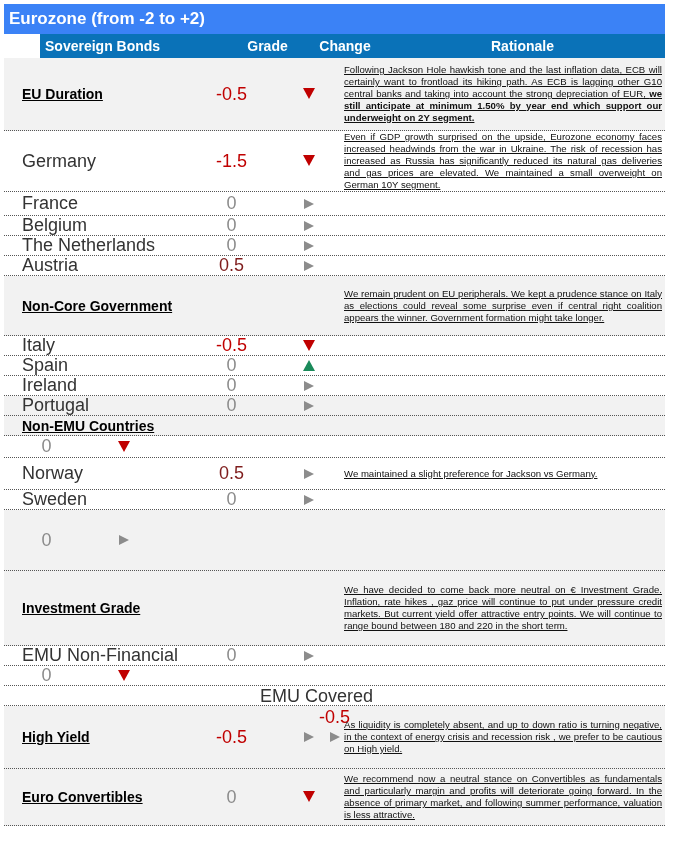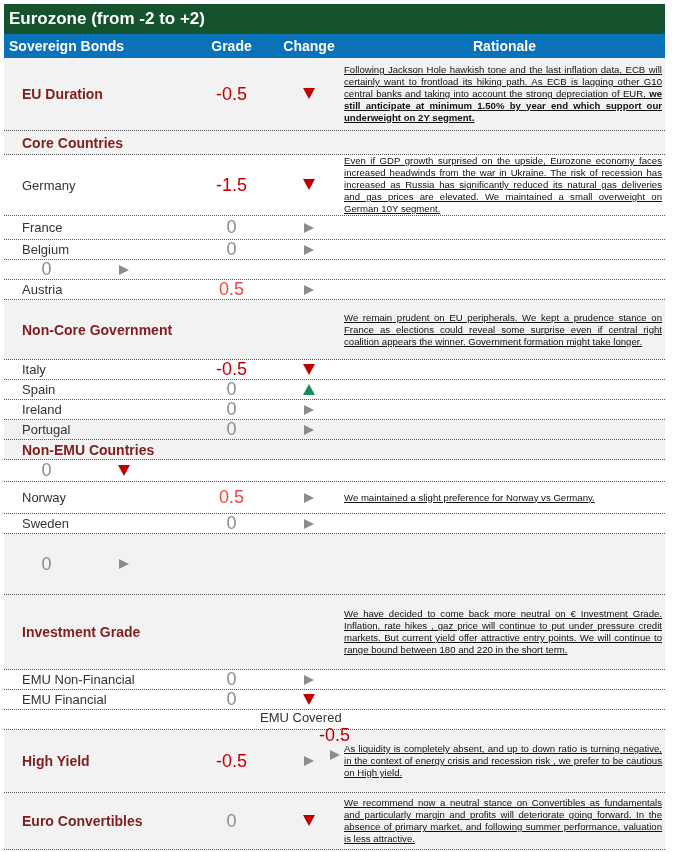--- a/index.html
+++ b/index.html
@@ -1,33 +1,33 @@
 <!DOCTYPE html>
 <html><head>
 <meta charset="utf-8">
 <style>
   body { margin:0; background:#ffffff; font-family:"Liberation Sans", sans-serif; }
   .wrap { position:relative; width:678px; height:852px; overflow:hidden; }
   .tbl { position:absolute; left:4px; top:4px; width:661px; }
-  .title { height:30px; background:#14532d; color:#fff; font-weight:bold; font-size:17px; line-height:30px; padding-left:5px; }
-  .hdr { height:24px; background:#0a72b8; color:#fff; font-weight:bold; font-size:14px; line-height:24px; display:flex; }
+  .title { height:30px; background:#3b82f6; color:#fff; font-weight:bold; font-size:17px; line-height:30px; padding-left:5px; }
+  .hdr { height:24px; background:#0a72b8; color:#fff; font-weight:bold; font-size:14px; line-height:24px; display:flex;margin-left:36px; }
   .hdr .c1 { width:185px; padding-left:5px; box-sizing:border-box; }
   .hdr .c2 { width:85px; text-align:center; }
   .hdr .c3 { width:70px; text-align:center; }
   .hdr .c4 { flex:1; text-align:center; }
   .row { display:flex; align-items:center; border-bottom:1px dotted #555; box-sizing:border-box; }
   .row.grey { background:#f2f2f2; }
-  .row .c1 { width:185px; box-sizing:border-box; font-size:13px; color:#333; padding-left:18px; }
-  .row .c1.cat { color:#7f1d1d; font-weight:bold; font-size:14px; }
+  .row .c1 { width:185px; box-sizing:border-box; font-size:18px; color:#333; padding-left:18px; }
+  .row .c1.cat { color:#000000; font-weight:bold; font-size:14px;text-decoration:underline; }
   .row .c1.sub { padding-left:18px; }
   .row .c2 { width:85px; text-align:center; font-size:18px; }
   .row .c3 { width:70px; text-align:center; }
   .row .c4 { flex:1; font-size:9.6px; color:#111; text-align:justify; line-height:12px; padding-right:3px;text-decoration:underline; }
   .neg { color:#c00000; }
-  .pos { color:#ef4444; }
+  .pos { color:#7f1d1d; }
   .zero { color:#8c8c8c; }
   .arrow { display:inline-block; width:0; height:0; }
   .arrow.down { border-left:6px solid transparent; border-right:6px solid transparent; border-top:11px solid #c00000; }
   .arrow.up { border-left:6px solid transparent; border-right:6px solid transparent; border-bottom:11px solid #1a8a5a; }
   .arrow.right { border-top:5px solid transparent; border-bottom:5px solid transparent; border-left:10px solid #8c8c8c; }
   b { font-weight:bold; }
 </style>
 </head>
 <body>
 
@@ -40,60 +40,55 @@
       <div class="c3">Change</div>
       <div class="c4">Rationale</div>
     </div>
     <div id="rows">
         <div class="row grey" style="height: 73px;">
           <div class="c1 cat">EU Duration</div>
           <div class="c2 neg">-0.5</div>
           <div class="c3"><span class="arrow down"></span></div>
           <div class="c4">Following Jackson Hole hawkish tone and the last inflation data, ECB will certainly want to frontload its hiking path. As ECB is lagging other G10 central banks and taking into account the strong depreciation of EUR, <b>we still anticipate at minimum 1.50% by year end which support our underweight on 2Y  segment.</b></div>
         </div>
-        <div class="row grey" style="height: 24px;">
-          <div class="c1 cat" style="padding-left: 18px;">Core Countries</div>
-          <div class="c2 "></div>
-          <div class="c3"></div>
-          <div class="c4"></div>
-        </div>
         <div class="row" style="height: 61px;">
           <div class="c1 sub">Germany</div>
           <div class="c2 neg">-1.5</div>
           <div class="c3"><span class="arrow down"></span></div>
           <div class="c4">Even if GDP growth surprised on the upside, Eurozone economy faces increased headwinds from the war in Ukraine. The risk of recession has increased as Russia has significantly reduced its natural gas deliveries and gas prices are elevated. We maintained a small overweight on German 10Y segment.</div>
         </div>
         <div class="row" style="height: 24px;">
           <div class="c1 sub">France</div>
           <div class="c2 zero">0</div>
           <div class="c3"><span class="arrow right"></span></div>
           <div class="c4"></div>
         </div>
         <div class="row" style="height: 20px;">
           <div class="c1 sub">Belgium</div>
           <div class="c2 zero">0</div>
           <div class="c3"><span class="arrow right"></span></div>
           <div class="c4"></div>
         </div>
         <div class="row" style="height: 20px;">
+          <div class="c1 sub">The Netherlands</div>
           <div class="c2 zero">0</div>
           <div class="c3"><span class="arrow right"></span></div>
           <div class="c4"></div>
         </div>
         <div class="row" style="height: 20px;">
           <div class="c1 sub">Austria</div>
           <div class="c2 pos">0.5</div>
           <div class="c3"><span class="arrow right"></span></div>
           <div class="c4"></div>
         </div>
         <div class="row grey" style="height: 60px;">
           <div class="c1 cat">Non-Core Government</div>
           <div class="c2 "></div>
           <div class="c3"></div>
-          <div class="c4">We remain prudent on EU peripherals. We kept a prudence stance on France as elections  could reveal some surprise even if central right coalition appears the winner. Government formation might take longer.</div>
+          <div class="c4">We remain prudent on EU peripherals. We kept a prudence stance on Italy as elections  could reveal some surprise even if central right coalition appears the winner. Government formation might take longer.</div>
         </div>
         <div class="row" style="height: 20px; align-items: center;">
           <div class="c1 sub">Italy</div>
           <div class="c2 neg">-0.5</div>
           <div class="c3"><span class="arrow down"></span></div>
           <div class="c4"></div>
         </div>
         <div class="row" style="height: 20px;">
           <div class="c1 sub">Spain</div>
           <div class="c2 zero">0</div>
@@ -120,21 +115,21 @@
         </div>
         <div class="row" style="height: 22px;">
           <div class="c2 zero">0</div>
           <div class="c3"><span class="arrow down"></span></div>
           <div class="c4"></div>
         </div>
         <div class="row" style="height: 32px;">
           <div class="c1 sub">Norway</div>
           <div class="c2 pos">0.5</div>
           <div class="c3"><span class="arrow right"></span></div>
-          <div class="c4">We maintained a slight preference for Norway vs Germany.</div>
+          <div class="c4">We maintained a slight preference for Jackson vs Germany.</div>
         </div>
         <div class="row" style="height: 20px;">
           <div class="c1 sub">Sweden</div>
           <div class="c2 zero">0</div>
           <div class="c3"><span class="arrow right"></span></div>
           <div class="c4"></div>
         </div>
         <div class="row grey" style="height: 61px;">
           <div class="c2 zero">0</div>
           <div class="c3"><span class="arrow right"></span></div>
@@ -146,21 +141,20 @@
           <div class="c3"></div>
           <div class="c4">We have decided to come back more neutral on € Investment Grade. Inflation, rate hikes , gaz price will continue to put under pressure credit markets. But current yield offer attractive entry points. We will continue to range bound between 180 and 220 in the short term.</div>
         </div>
         <div class="row" style="height: 20px;">
           <div class="c1 sub">EMU Non-Financial</div>
           <div class="c2 zero">0</div>
           <div class="c3"><span class="arrow right"></span></div>
           <div class="c4"></div>
         </div>
         <div class="row" style="height: 20px;">
-          <div class="c1 sub">EMU Financial</div>
           <div class="c2 zero">0</div>
           <div class="c3"><span class="arrow down"></span></div>
           <div class="c4"></div>
         </div>
         <div class="row" style="height: 20px; flex-direction: column;">
           <div class="c1 sub">EMU Covered</div>
           <div class="c2 neg">-0.5</div>
           <div class="c3"><span class="arrow right"></span></div>
           <div class="c4"></div>
         </div>

